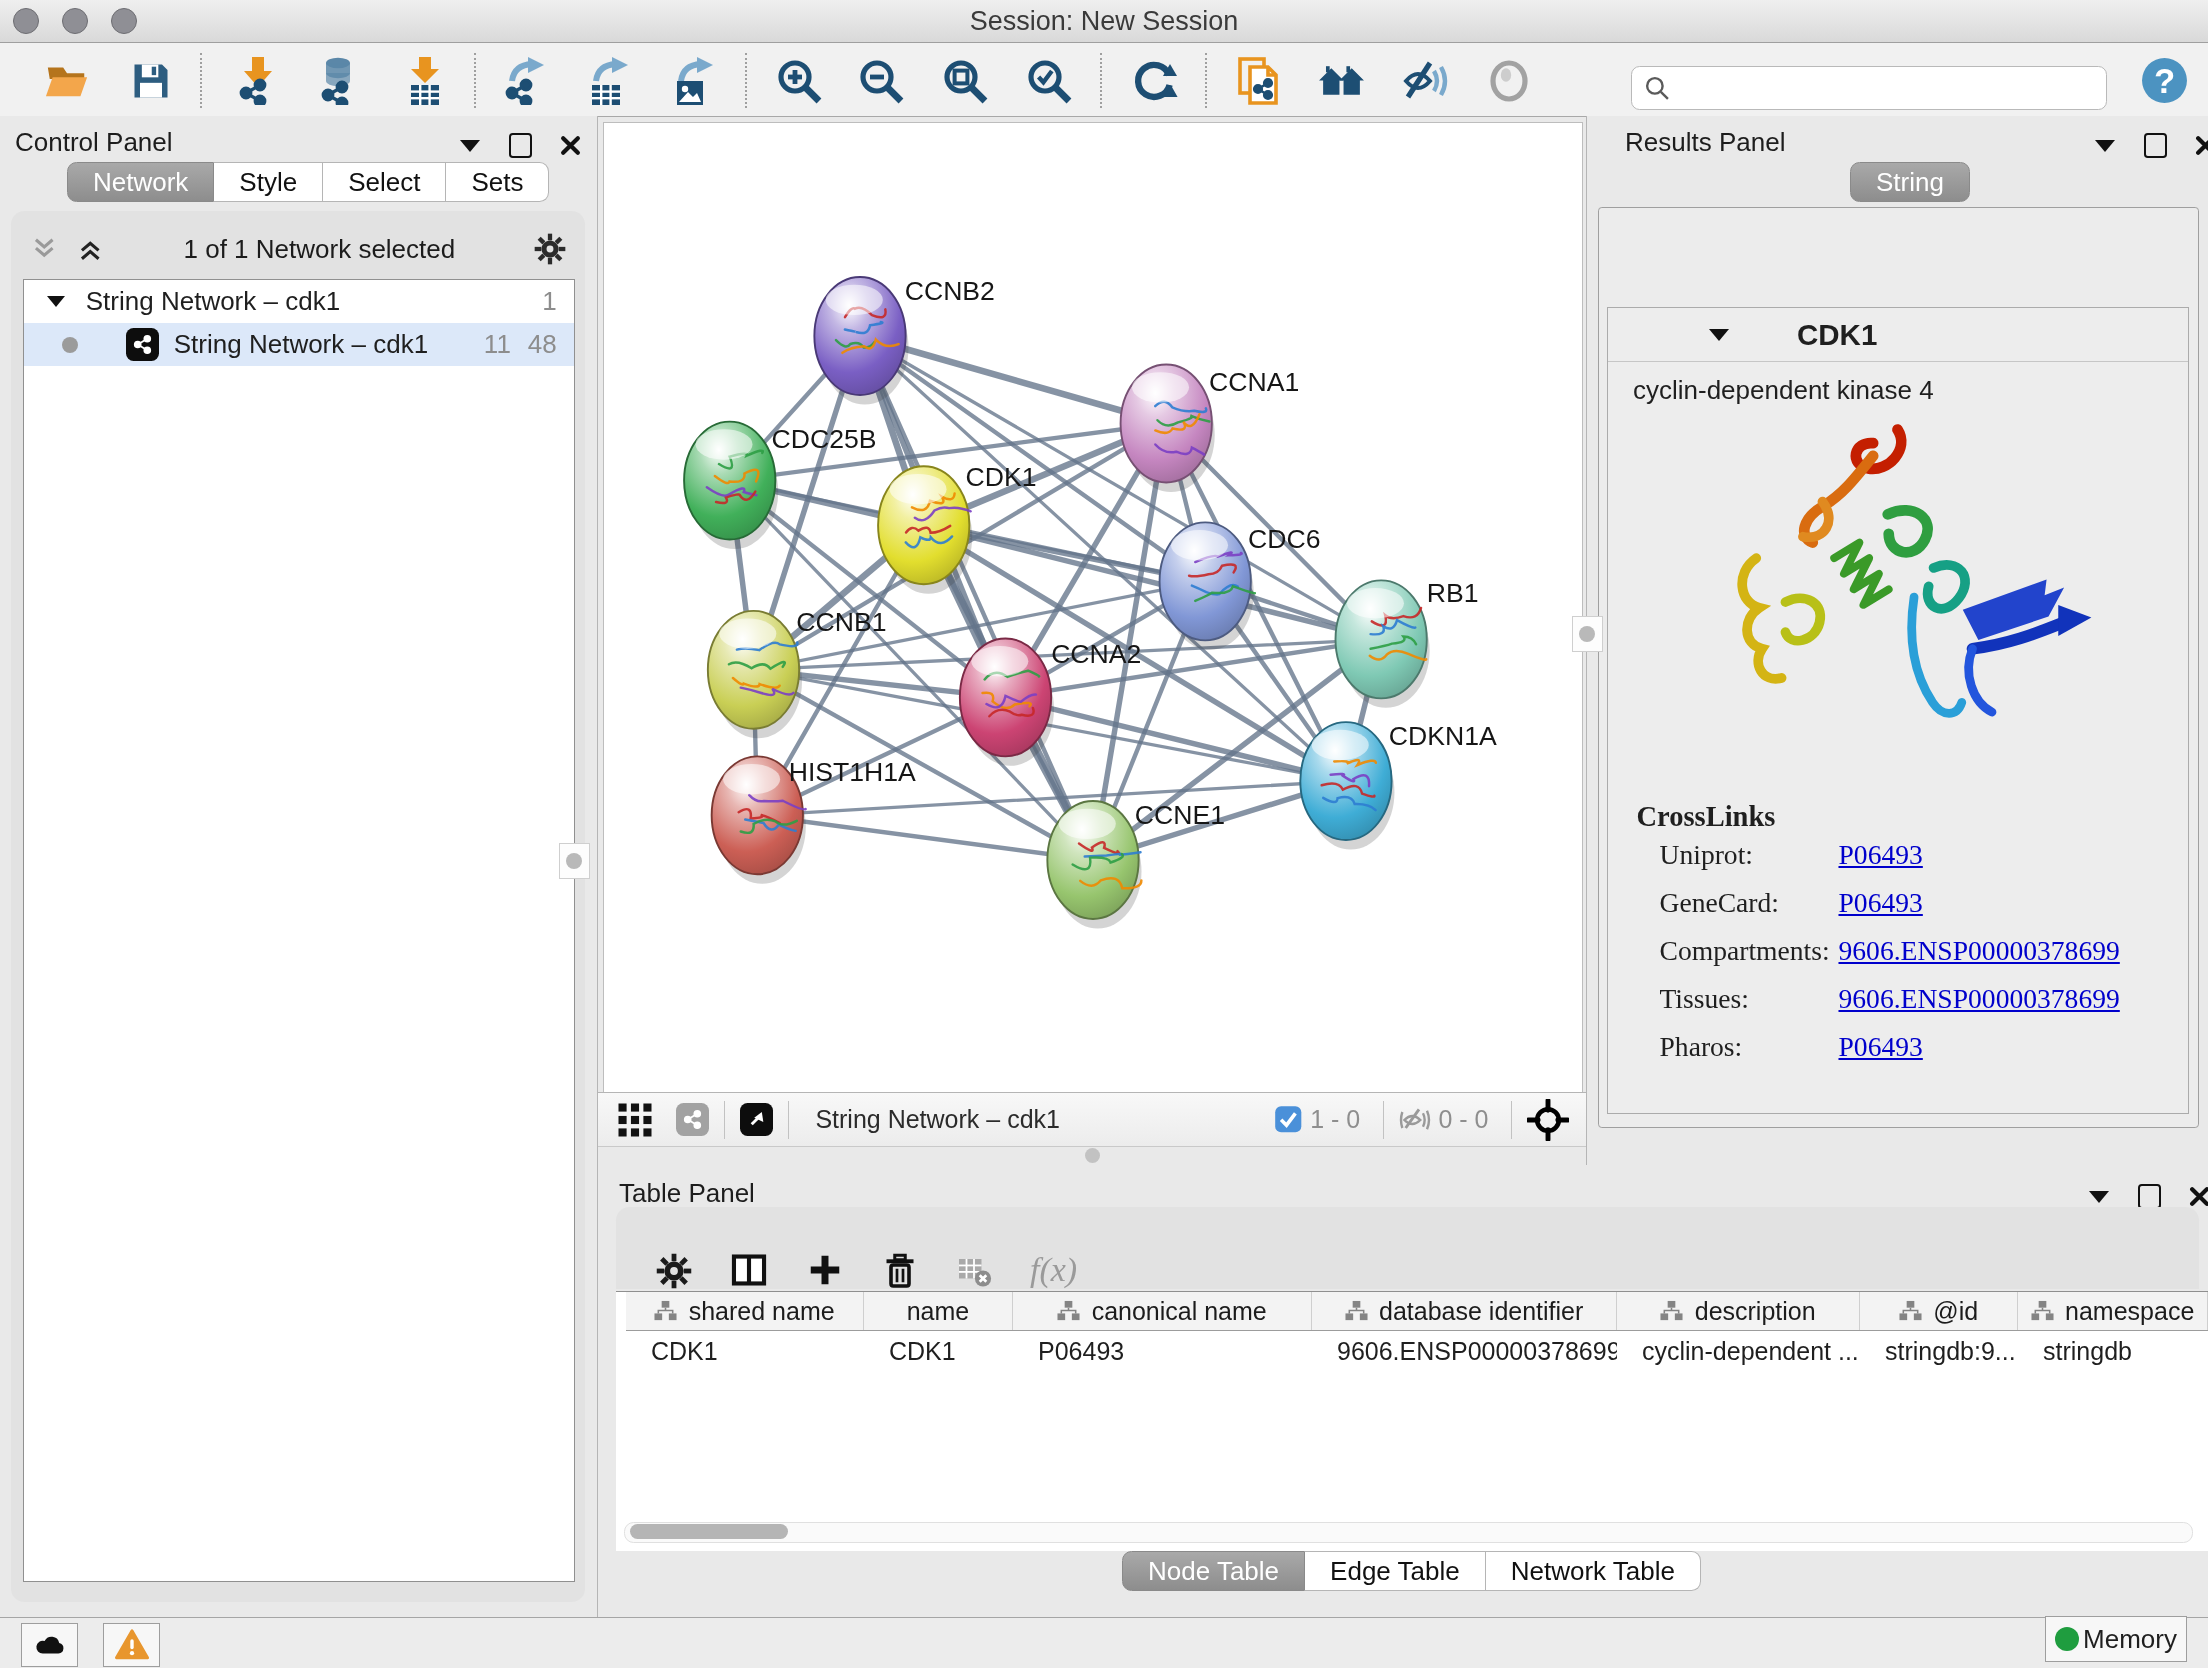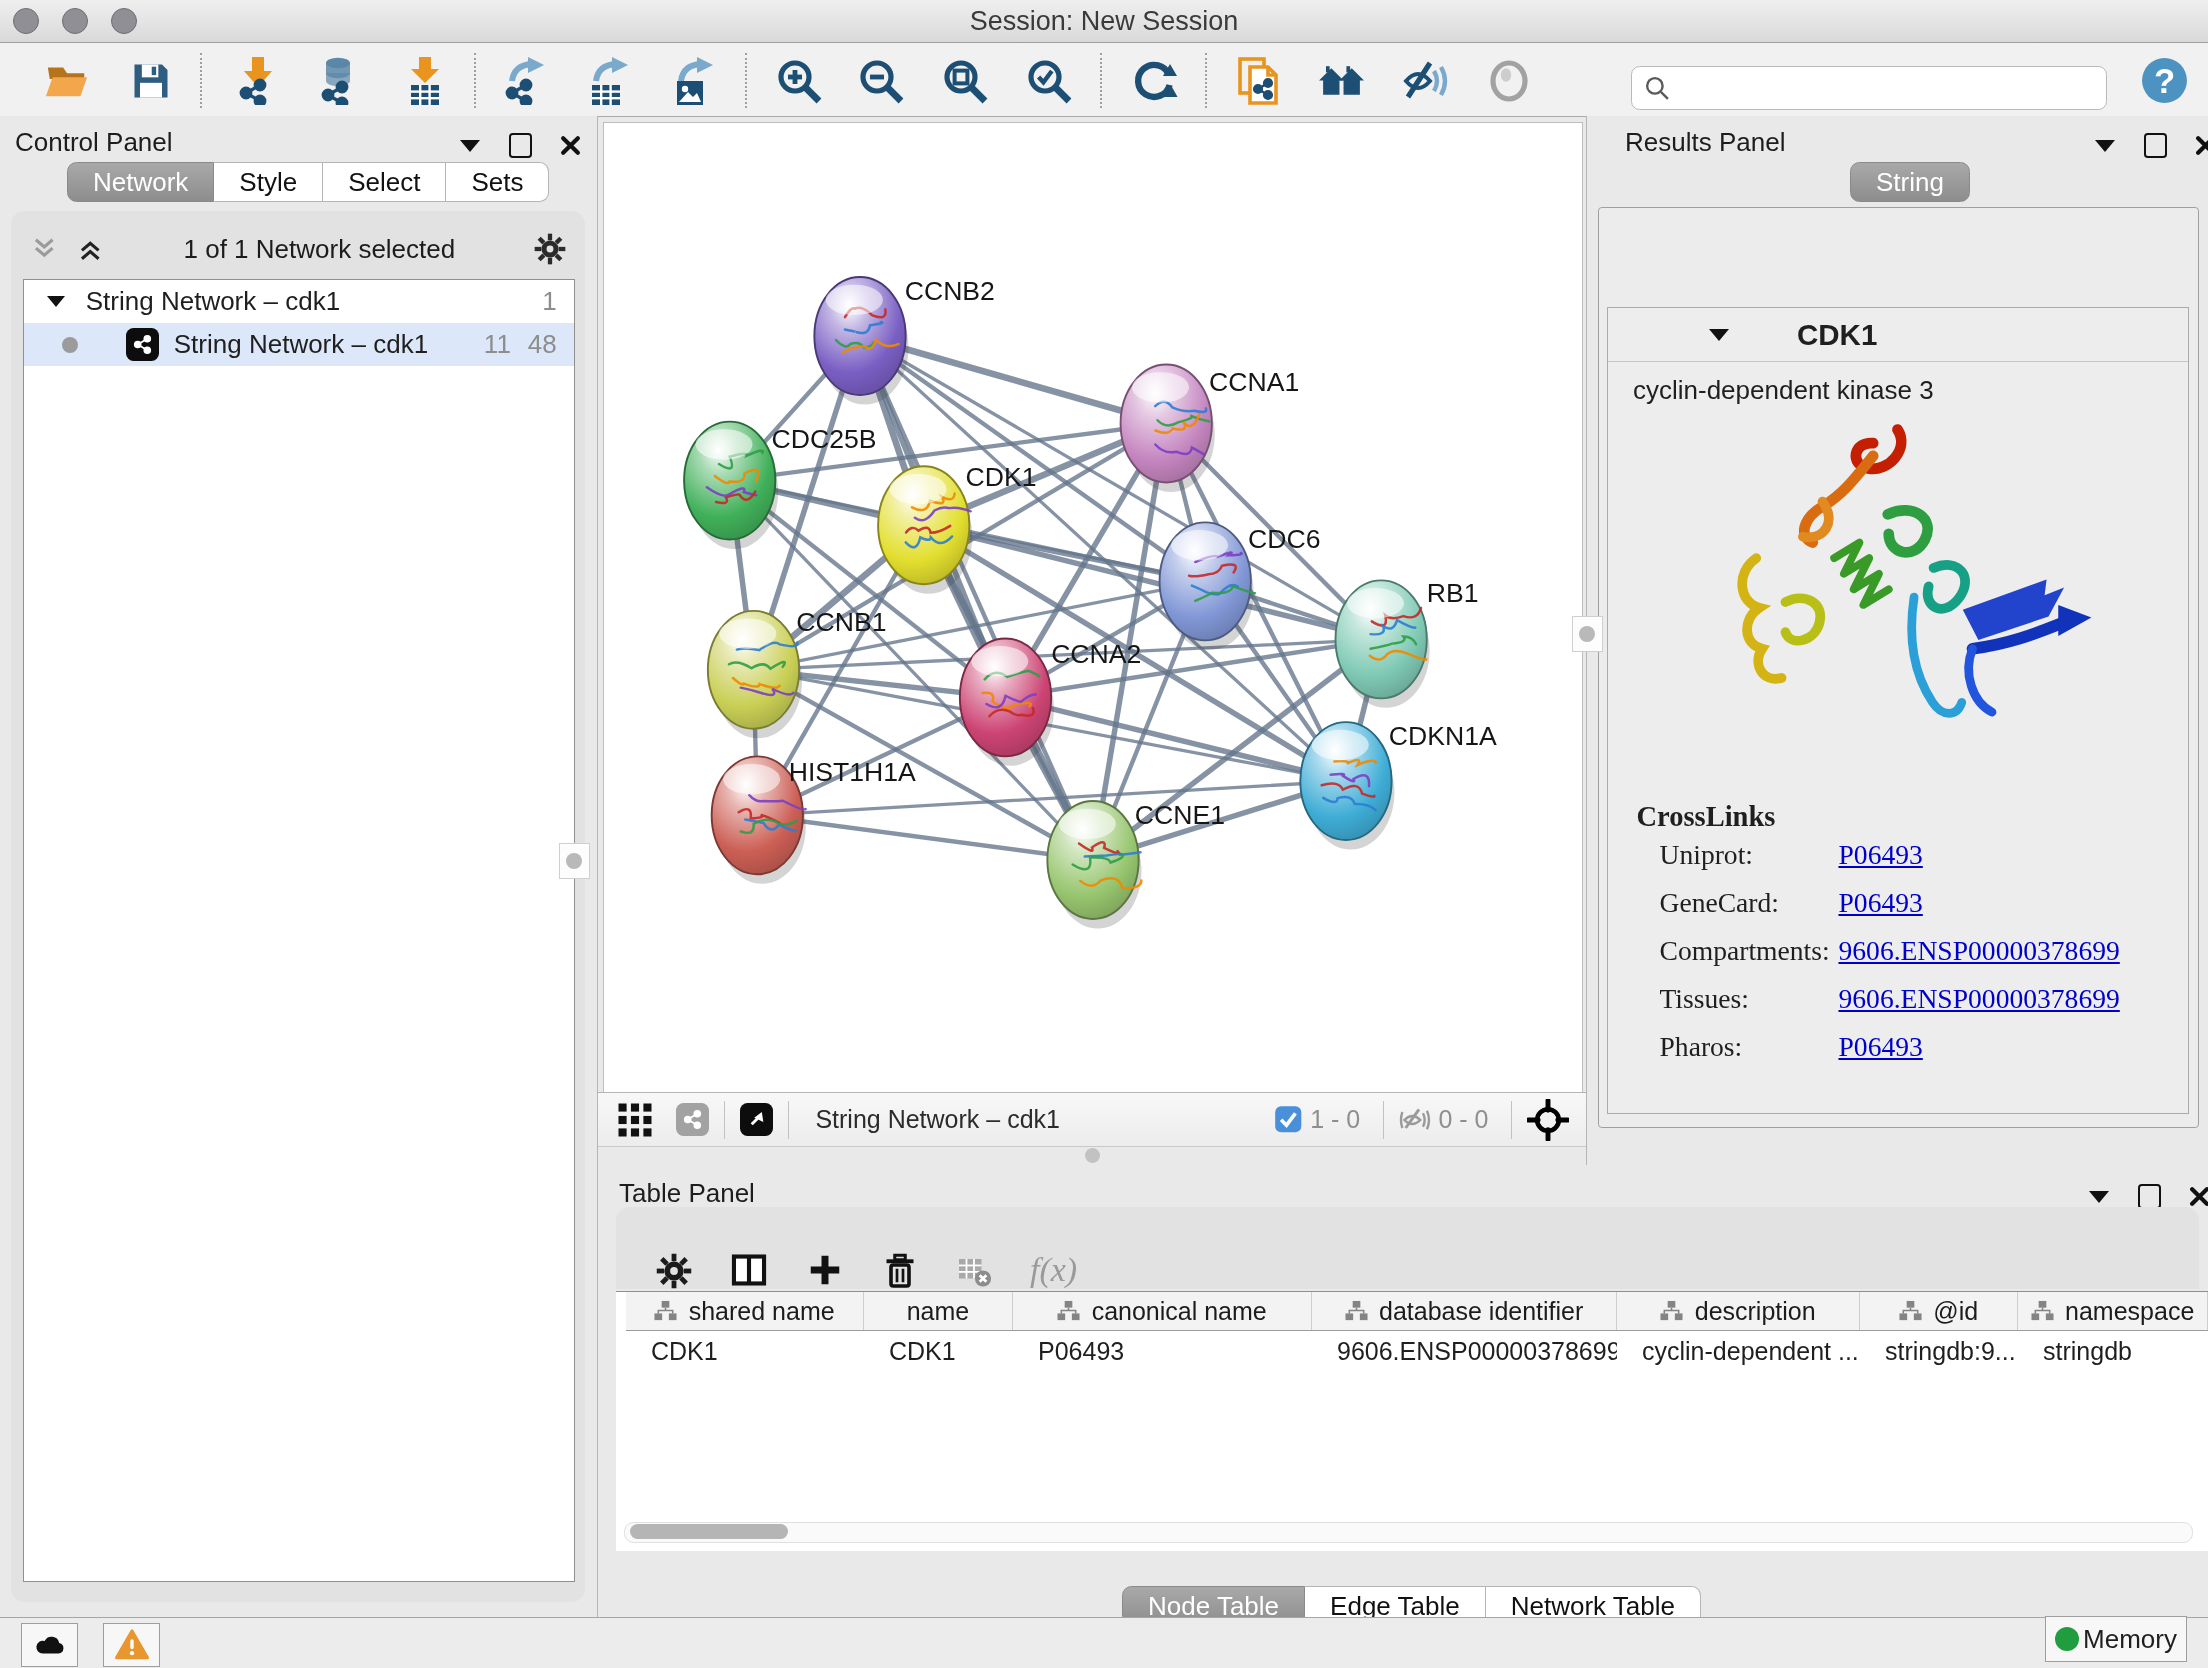--- a/index.html
+++ b/index.html
@@ -80,21 +80,21 @@
      display:flex;align-items:flex-end;gap:38px;padding-left:40px;box-sizing:border-box;}
   .fx{font-family:"Liberation Serif",serif;font-style:italic;font-size:34px;color:#9a9a9a;}
   .tp-table{position:absolute;left:18px;top:126px;width:1583px;height:259px;background:#fff;border-top:1.9px solid #8f8f8f;overflow:hidden;padding-left:10px;}
   .tp-hrow{display:flex;height:38px;background:#f3f3f3;border-bottom:1.9px solid #9c9c9c;}
   .tp-hcell{display:flex;align-items:center;justify-content:center;gap:11.4px;font-size:25px;color:#1c1c1c;
      border-right:1px solid #cfcfcf;box-sizing:border-box;flex:none;overflow:hidden;white-space:nowrap;}
   .tp-drow{display:flex;height:40px;}
   .tp-dcell{font-size:25px;display:flex;align-items:center;padding-left:25px;box-sizing:border-box;flex:none;overflow:hidden;white-space:nowrap;}
   .hscroll{position:absolute;left:7.6px;bottom:7.6px;width:1567px;height:19px;background:#fafafa;border:1px solid #e0e0e0;border-radius:9.5px;}
   .hthumb{position:absolute;left:5.7px;top:1px;width:158px;height:15px;background:#b5b5b5;border-radius:7.6px;}
-  .tp-tabs{position:absolute;left:524px;top:421px;text-decoration:underline;}
+  .tp-tabs{position:absolute;left:524px;top:386px;}
   
   .statusbar{position:absolute;left:0;top:1617px;width:100%;height:51px;background:#ececec;border-top:1px solid #a5a5a5;}
   .sb-btn{position:absolute;top:4.8px;width:55px;height:42px;background:#f7f7f7;border:1px solid #9e9e9e;
      display:flex;align-items:center;justify-content:center;cursor:pointer;}
   .memory-btn{position:absolute;right:21px;top:-1.9px;width:140px;height:44px;background:#f7f7f7;border:1px solid #9e9e9e;
      display:flex;align-items:center;justify-content:center;gap:4px;font-size:26px;cursor:pointer;}
   .memory-dot{width:24px;height:24px;border-radius:50%;background:#1f9d3f;}
 </style>
 </head>
 <body>
@@ -687,21 +687,21 @@
       </div>
       <div class="tabgroup" style="position:absolute;left:263px;top:46px">
         <div class="tab active" style="border-radius:9.5px">String</div>
       </div>
       <div class="rp-box">
         <div class="rp-sec2">
           <div class="rp-gene-head">
             <span class="tri-down" style="margin-left:101px"></span>
             <span class="rp-gene-name" style="margin-left:68px">CDK1</span>
           </div>
-          <div class="rp-desc">cyclin-dependent kinase 3</div>
+          <div class="rp-desc">cyclin-dependent kinase 4</div>
           <svg class="rp-protein" width="447" height="380" viewBox="0 0 430 390">
             <g fill="none" stroke-linecap="round">
               <path d="M215,18 C228,38 205,62 185,58 C165,54 170,30 190,32" stroke="#c41f00" stroke-width="11"></path>
               <path d="M190,45 C170,70 158,85 138,97 C118,109 113,128 128,134" stroke="#d96c10" stroke-width="11"></path>
               <path d="M138,92 C153,112 140,132 118,128" stroke="#e08a20" stroke-width="10"></path>
               <path d="M70,150 C48,165 53,196 73,201 C56,212 56,238 76,243 C66,258 76,278 96,273" stroke="#d4b414" stroke-width="10"></path>
               <path d="M100,195 C120,185 140,196 135,216 C130,236 105,241 100,226" stroke="#b8c018" stroke-width="10"></path>
               <path d="M150,150 L176,134 L160,166 L186,150 L170,182 L196,166 L180,198 L206,182" stroke="#3a9a28" stroke-width="8" stroke-linejoin="round"></path>
               <path d="M205,105 C232,93 254,110 243,131 C232,152 206,146 206,125" stroke="#2f9e40" stroke-width="11"></path>
               <path d="M252,160 C278,149 294,170 278,191 C262,212 241,200 247,179" stroke="#16a085" stroke-width="10"></path>

